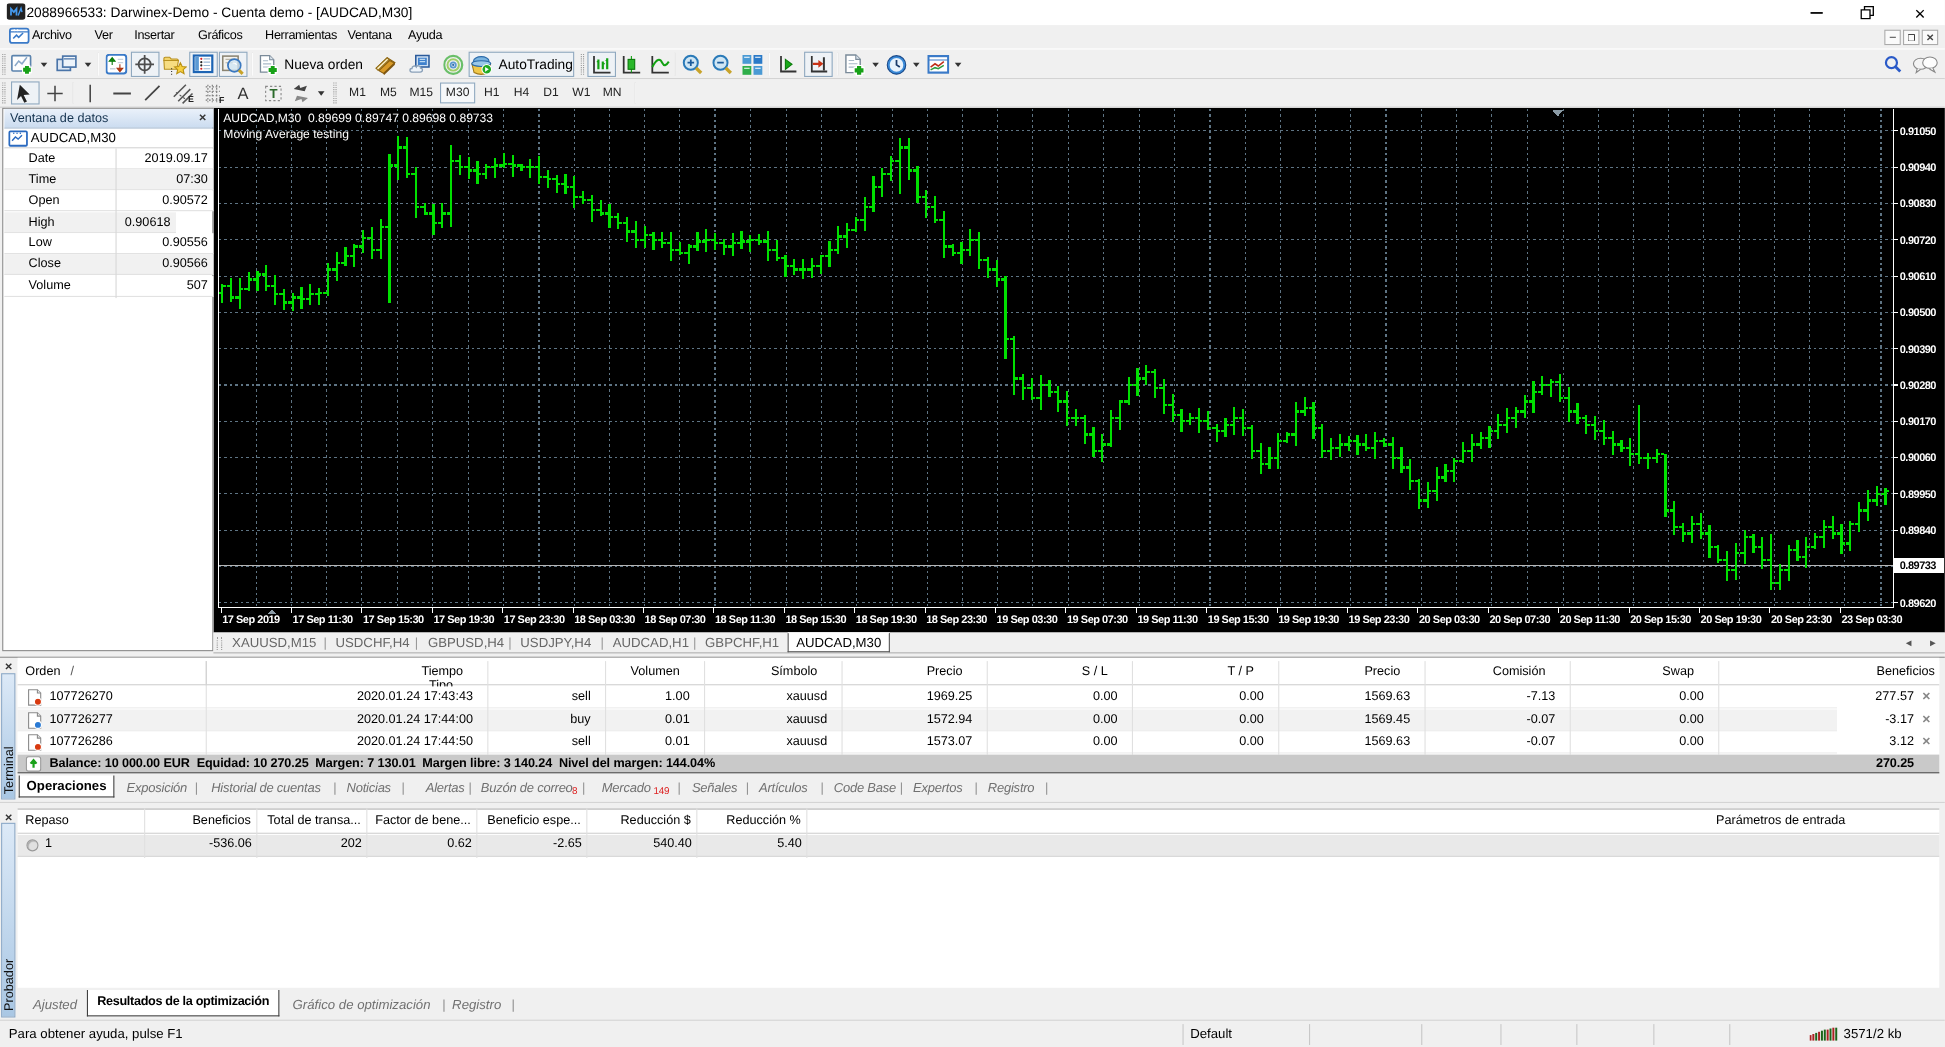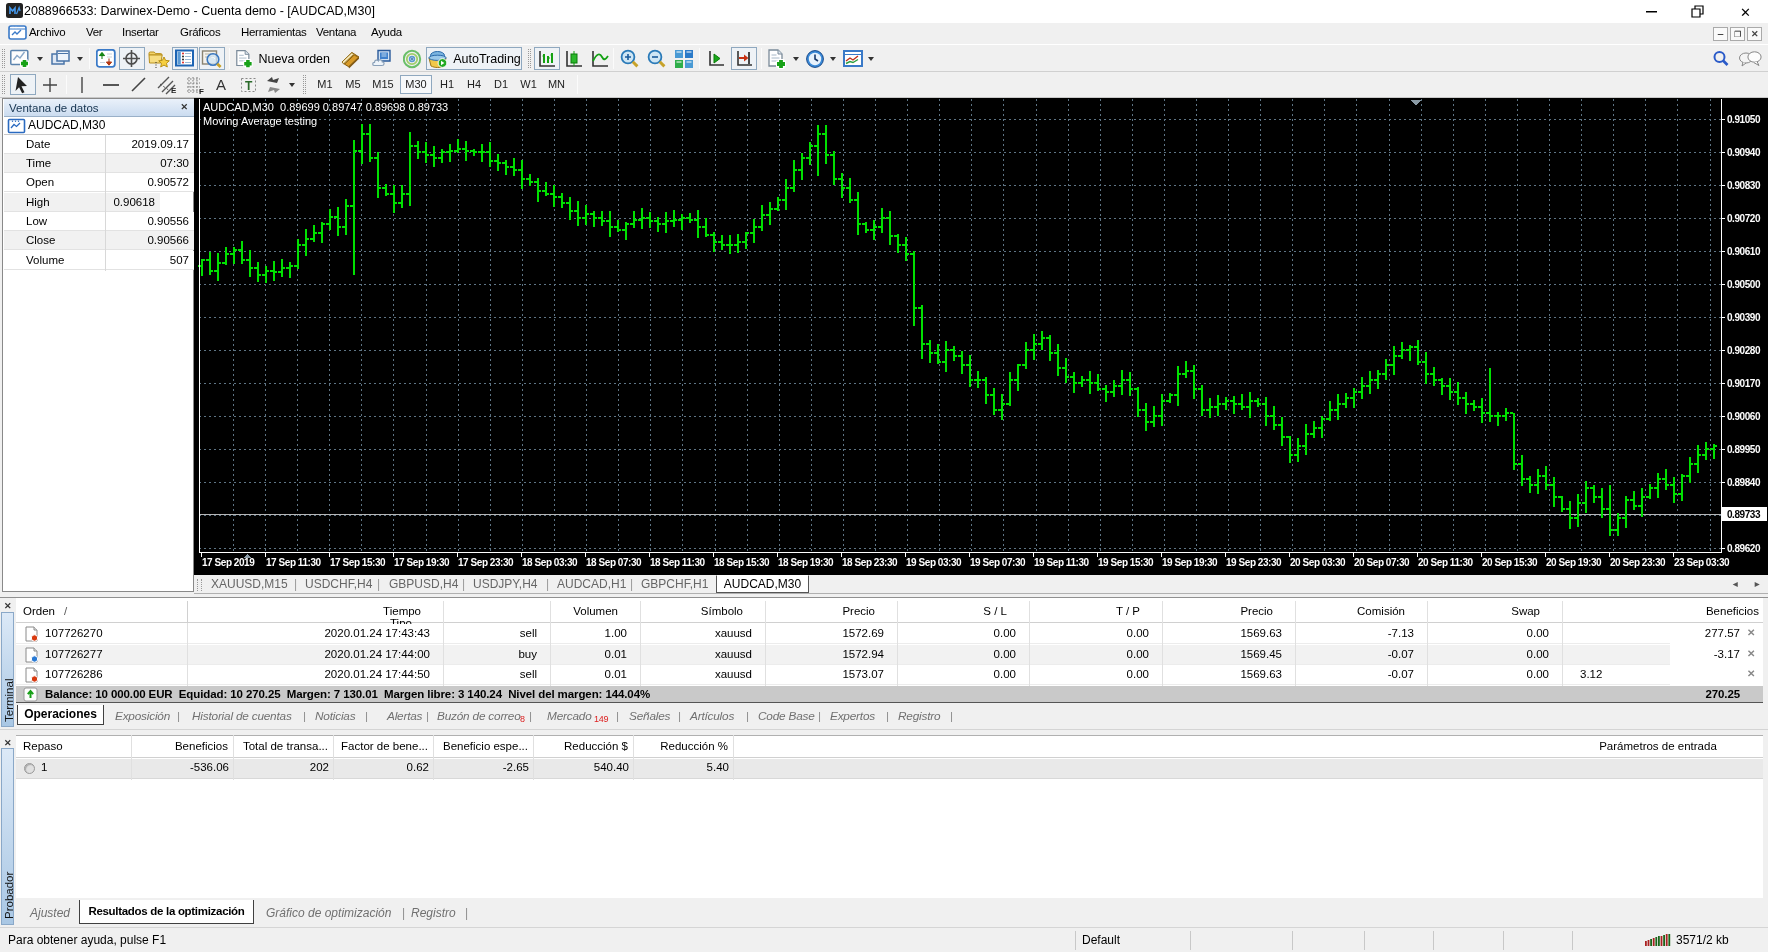--- a/index.html
+++ b/index.html
@@ -536,21 +536,21 @@
     <span style="position:absolute;left:8px;top:2px"><svg width="15" height="16" viewBox="0 0 15 16">
         <path d="M2 1h8l3 3v11H2z" fill="#fff" stroke="#8a8a8a"></path>
         <path d="M10 1v3h3" fill="#e8e8e8" stroke="#8a8a8a"></path>
         <circle cx="10.5" cy="12" r="3.2" fill="#d83a10" stroke="#fff"></circle>
       </svg></span>
     <span style="position:absolute;left:29px;top:3px">107726270</span>
     <span style="position:absolute;left:254px;top:3px;width:160px;text-align:right">2020.01.24 17:43:43</span>
     <span style="position:absolute;left:361px;top:3px;width:160px;text-align:right">sell</span>
     <span style="position:absolute;left:451px;top:3px;width:160px;text-align:right">1.00</span>
     <span style="position:absolute;left:576px;top:3px;width:160px;text-align:right">xauusd</span>
-    <span style="position:absolute;left:708px;top:3px;width:160px;text-align:right">1572.69</span>
+    <span style="position:absolute;left:708px;top:3px;width:160px;text-align:right">1969.25</span>
     <span style="position:absolute;left:840px;top:3px;width:160px;text-align:right">0.00</span>
     <span style="position:absolute;left:973px;top:3px;width:160px;text-align:right">0.00</span>
     <span style="position:absolute;left:1106px;top:3px;width:160px;text-align:right">1569.63</span>
     <span style="position:absolute;left:1238px;top:3px;width:160px;text-align:right">-7.13</span>
     <span style="position:absolute;left:1373px;top:3px;width:160px;text-align:right">0.00</span>
     <span style="position:absolute;left:1564px;top:3px;width:160px;text-align:right">277.57</span>
     <span style="position:absolute;left:1731px;top:3px;color:#888;font-weight:bold;font-size:10px">✕</span>
   </div>
 <div class="trow" style="top:644.6px;background:#f2f2f2">
     <span style="position:absolute;left:8px;top:2px"><svg width="15" height="16" viewBox="0 0 15 16">
@@ -582,21 +582,21 @@
     <span style="position:absolute;left:254px;top:3px;width:160px;text-align:right">2020.01.24 17:44:50</span>
     <span style="position:absolute;left:361px;top:3px;width:160px;text-align:right">sell</span>
     <span style="position:absolute;left:451px;top:3px;width:160px;text-align:right">0.01</span>
     <span style="position:absolute;left:576px;top:3px;width:160px;text-align:right">xauusd</span>
     <span style="position:absolute;left:708px;top:3px;width:160px;text-align:right">1573.07</span>
     <span style="position:absolute;left:840px;top:3px;width:160px;text-align:right">0.00</span>
     <span style="position:absolute;left:973px;top:3px;width:160px;text-align:right">0.00</span>
     <span style="position:absolute;left:1106px;top:3px;width:160px;text-align:right">1569.63</span>
     <span style="position:absolute;left:1238px;top:3px;width:160px;text-align:right">-0.07</span>
     <span style="position:absolute;left:1373px;top:3px;width:160px;text-align:right">0.00</span>
-    <span style="position:absolute;left:1564px;top:3px;width:160px;text-align:left">3.12</span>
+    <span style="position:absolute;left:1564px;top:3px;width:160px;text-align:right">3.12</span>
     <span style="position:absolute;left:1731px;top:3px;color:#888;font-weight:bold;font-size:10px">✕</span>
   </div>
 <div style="position:absolute;left:187px;top:601px;width:1px;height:85px;background:#e0e0e0"></div>
 <div style="position:absolute;left:443px;top:601px;width:1px;height:85px;background:#e0e0e0"></div>
 <div style="position:absolute;left:550px;top:601px;width:1px;height:85px;background:#e0e0e0"></div>
 <div style="position:absolute;left:640px;top:601px;width:1px;height:85px;background:#e0e0e0"></div>
 <div style="position:absolute;left:765px;top:601px;width:1px;height:85px;background:#e0e0e0"></div>
 <div style="position:absolute;left:897px;top:601px;width:1px;height:85px;background:#e0e0e0"></div>
 <div style="position:absolute;left:1029px;top:601px;width:1px;height:85px;background:#e0e0e0"></div>
 <div style="position:absolute;left:1162px;top:601px;width:1px;height:85px;background:#e0e0e0"></div>
@@ -645,21 +645,21 @@
 <div id="tester"></div>
 <div id="ptable"></div>
 <div id="phdr">
     <span style="position:absolute;left:7px;top:5px">Repaso</span>
     <span style="position:absolute;left:86px;top:5px;width:126px;text-align:right">Beneficios</span>
     <span style="position:absolute;left:186px;top:5px;width:126px;text-align:right">Total de transa...</span>
     <span style="position:absolute;left:286px;top:5px;width:126px;text-align:right">Factor de bene...</span>
     <span style="position:absolute;left:386px;top:5px;width:126px;text-align:right">Beneficio espe...</span>
     <span style="position:absolute;left:486px;top:5px;width:126px;text-align:right">Reducción $</span>
     <span style="position:absolute;left:586px;top:5px;width:126px;text-align:right">Reducción %</span>
-    <span style="position:absolute;left:1544px;top:5px;width:196px;text-align:center">Parámetros de entrada</span>
+    <span style="position:absolute;left:1544px;top:5px;width:196px;text-align:left">Parámetros de entrada</span>
   </div>
 <div id="prow">
     <span style="position:absolute;left:8px;top:4px;width:11px;height:11px;border:1px solid #999;border-radius:50%;background:#e0e0e0;box-shadow:inset 1px 1px 1px #aaa"></span>
     <span style="position:absolute;left:25px;top:2px">1</span>
     <span style="position:absolute;left:87px;top:2px;width:126px;text-align:right">-536.06</span>
     <span style="position:absolute;left:187px;top:2px;width:126px;text-align:right">202</span>
     <span style="position:absolute;left:287px;top:2px;width:126px;text-align:right">0.62</span>
     <span style="position:absolute;left:387px;top:2px;width:126px;text-align:right">-2.65</span>
     <span style="position:absolute;left:487px;top:2px;width:126px;text-align:right">540.40</span>
     <span style="position:absolute;left:587px;top:2px;width:126px;text-align:right">5.40</span>

